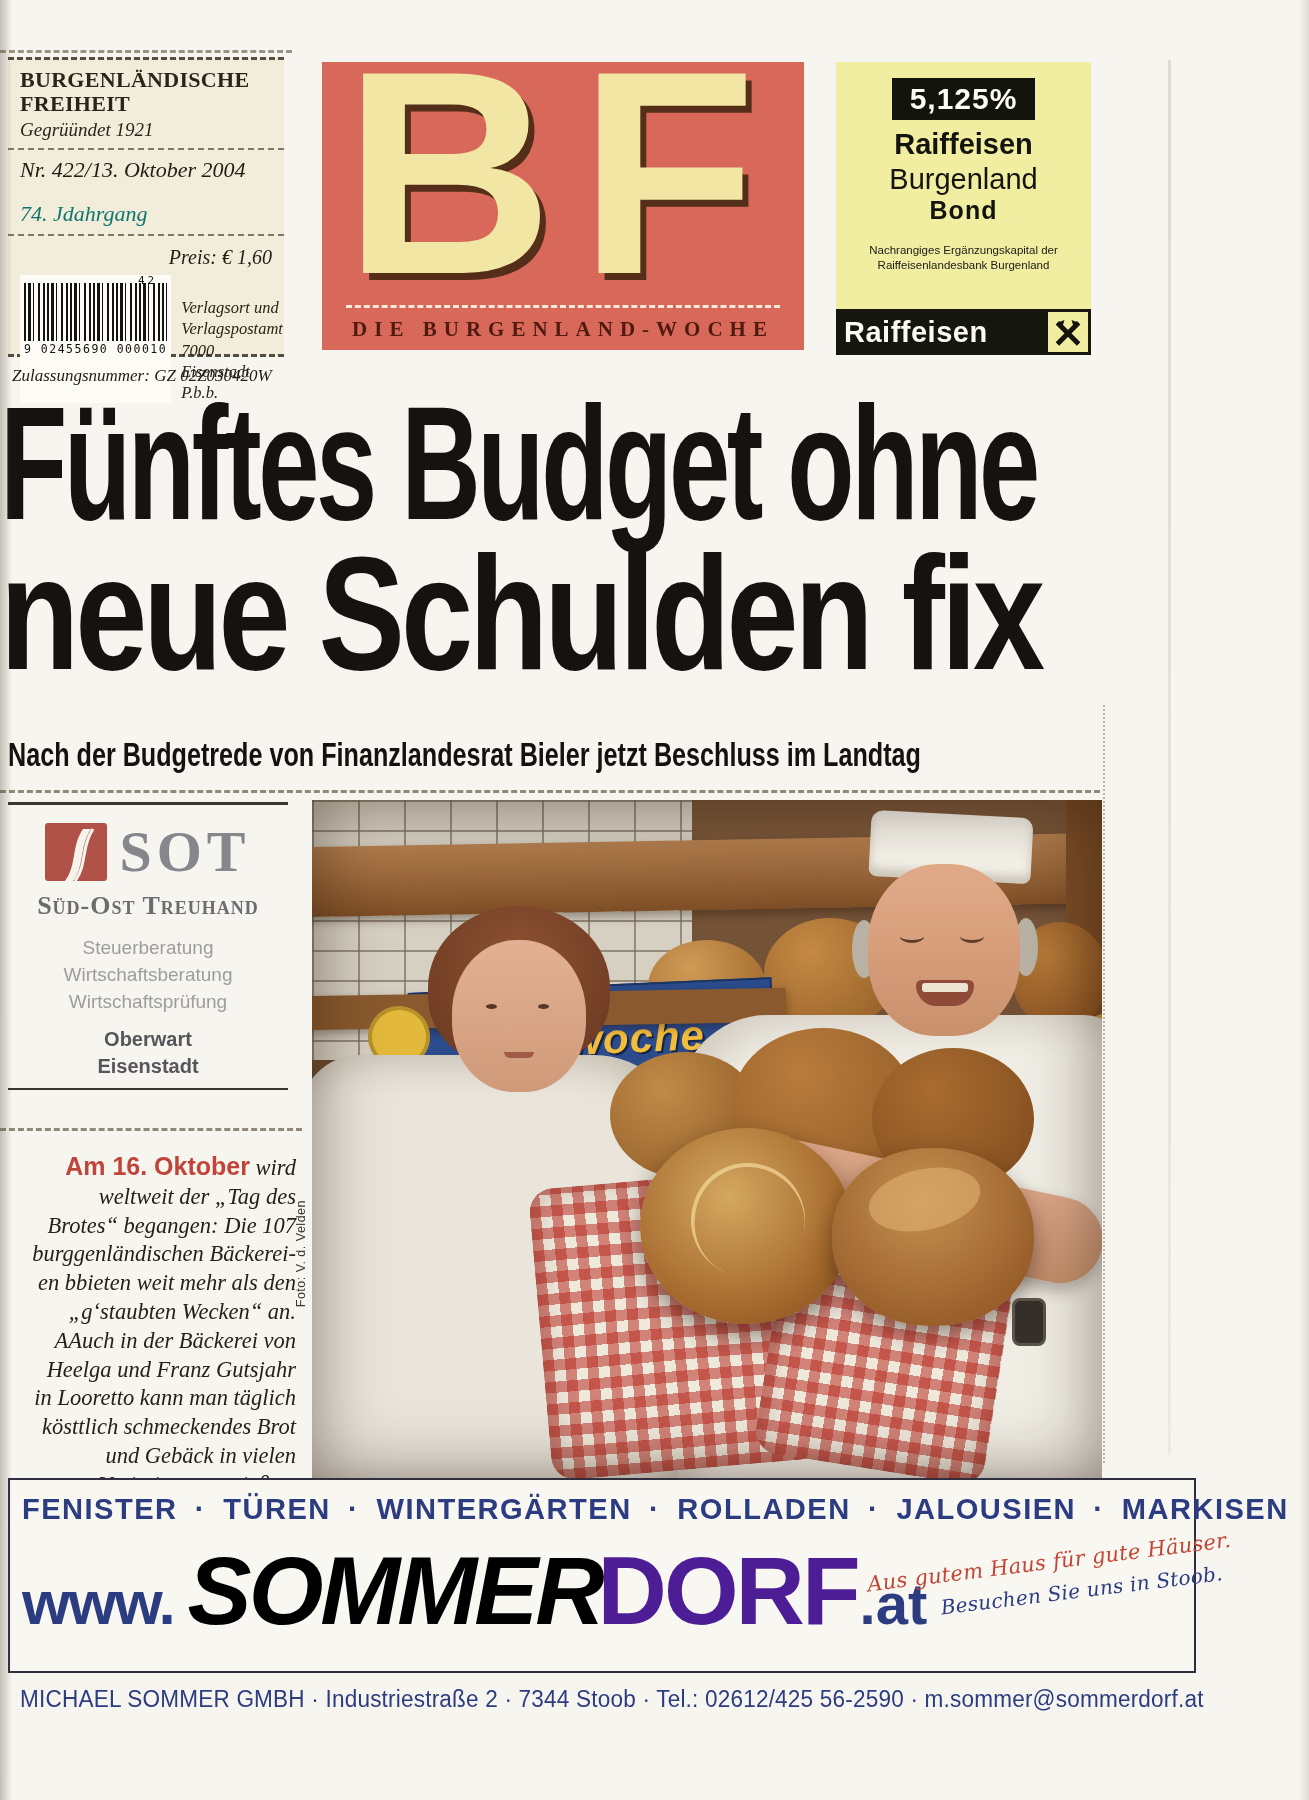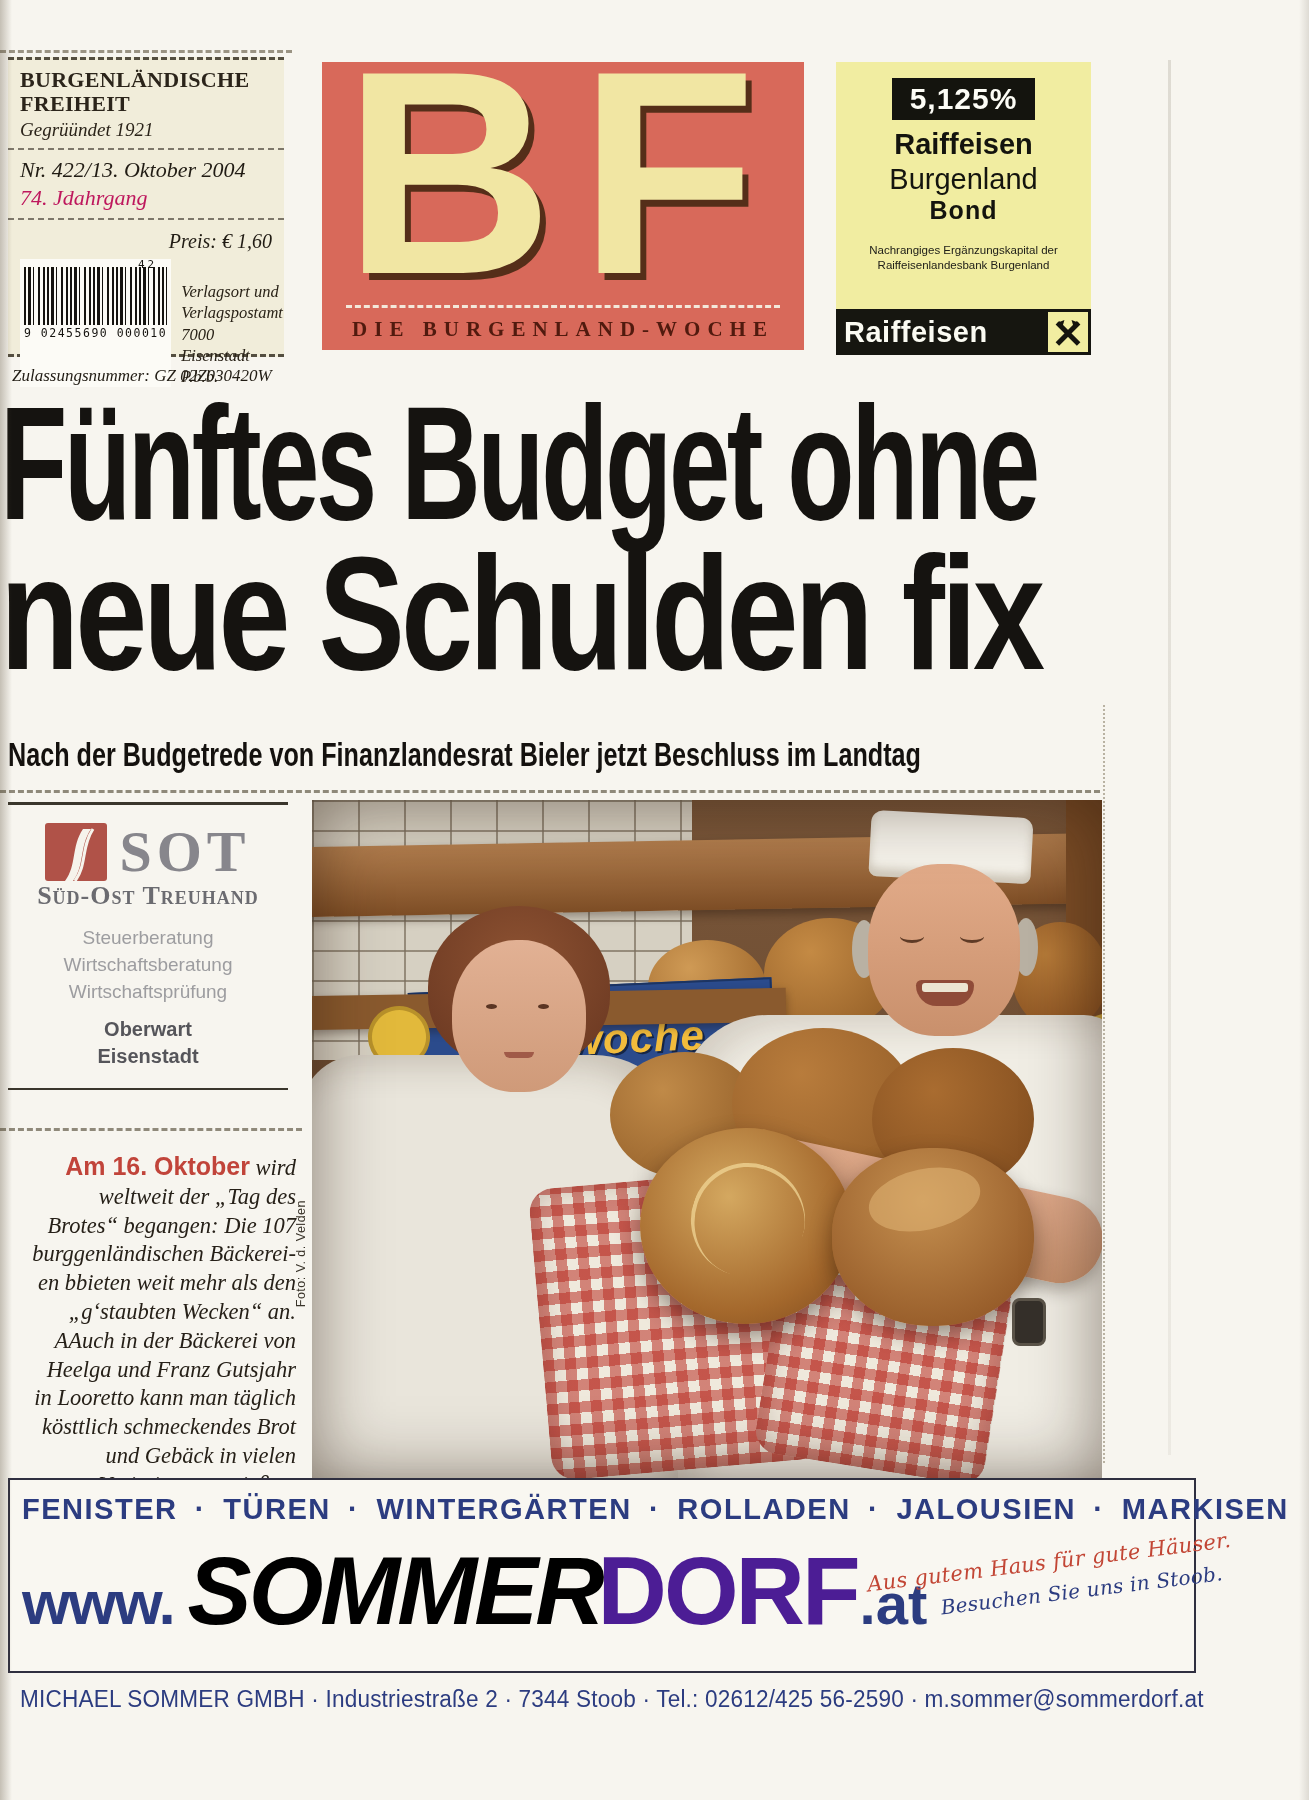--- a/index.html
+++ b/index.html
@@ -23,21 +23,21 @@
     background:linear-gradient(180deg,rgba(110,100,80,.18),rgba(110,100,80,.08));}
 
   
   .masthead{position:absolute;left:8px;top:57px;width:276px;height:300px;
     background:#f1edda;border-top:3px dashed #544e40;border-bottom:3px dashed #544e40;
     padding:8px 12px;box-sizing:border-box;font-family:"Liberation Serif","DejaVu Serif",serif;}
   .mh-title{margin:0;font-size:22px;line-height:1.1;font-weight:bold;color:#2b241a;letter-spacing:.3px;}
   .mh-founded{font-style:italic;font-size:19px;margin-top:3px;color:#2b241a;}
   .mh-div{border-top:2px dashed #7d776a;margin:7px -12px;}
   .mh-issue{font-style:italic;font-size:22px;margin-top:4px;color:#211c14;}
-  .mh-volume{font-style:italic;font-size:22px;margin-top:2px;color:#be185d;}
+  .mh-volume{font-style:italic;font-size:22px;margin-top:18px;color:#0f766e;}
   .mh-price{font-style:italic;font-size:20px;margin-top:10px;text-align:right;color:#211c14;}
   .mh-barrow{display:flex;margin-top:6px;}
   .barcode{position:relative;width:158px;background:#fcfbf6;padding:8px 4px 2px;box-sizing:border-box;}
   .barcode-tag{position:absolute;top:-1px;right:14px;font-family:"DejaVu Sans Mono",monospace;
     font-size:11px;letter-spacing:3px;color:#1a1812;}
   .barcode-bars{height:58px;background:repeating-linear-gradient(90deg,
     #15130f 0 2px,transparent 2px 4px,#15130f 4px 7px,transparent 7px 9px,
     #15130f 9px 10px,transparent 10px 14px,#15130f 14px 16px,transparent 16px 19px,
     #15130f 19px 21px,transparent 21px 23px);}
   .barcode-num{display:block;font-family:"DejaVu Sans Mono",monospace;font-size:11.5px;
@@ -84,21 +84,21 @@
     color:#14110e;white-space:nowrap;transform:scaleX(.74);transform-origin:left top;}
 
   
   .sot-ad{position:absolute;left:8px;top:802px;width:280px;height:288px;box-sizing:border-box;
     border-top:3px solid #3a362c;border-bottom:2px solid #3a362c;text-align:center;padding-top:18px;}
   .sot-logo-row{display:flex;align-items:center;justify-content:center;gap:12px;}
   .sot-mark svg{width:62px;height:58px;display:block;}
   .sot-acronym{font-family:"Liberation Serif",serif;font-size:58px;font-weight:600;
     color:#87868c;letter-spacing:5px;line-height:1;}
   .sot-company{font-family:"Liberation Serif",serif;font-variant:small-caps;font-weight:600;
-    font-size:26px;color:#6b6b70;letter-spacing:1px;}
+    font-size:26px;color:#6b6b70;letter-spacing:1px;margin-top:10px;}
   .sot-services{font-size:19px;line-height:1.42;color:#9d9da0;margin-top:14px;}
   .sot-locations{font-size:20px;line-height:1.35;font-weight:bold;color:#55555a;margin-top:10px;}
 
   
   .teaser{position:absolute;left:4px;top:1150px;width:292px;margin:0;text-align:right;
     font-family:"Liberation Serif","DejaVu Serif",serif;font-style:italic;
     font-size:22.5px;line-height:1.28;color:#262018;}
   .teaser-lead{font-family:"Liberation Sans",sans-serif;font-style:normal;font-weight:800;
     font-size:25px;color:#c1443a;}
   .photo-credit{position:absolute;left:294px;top:1200px;writing-mode:vertical-rl;

